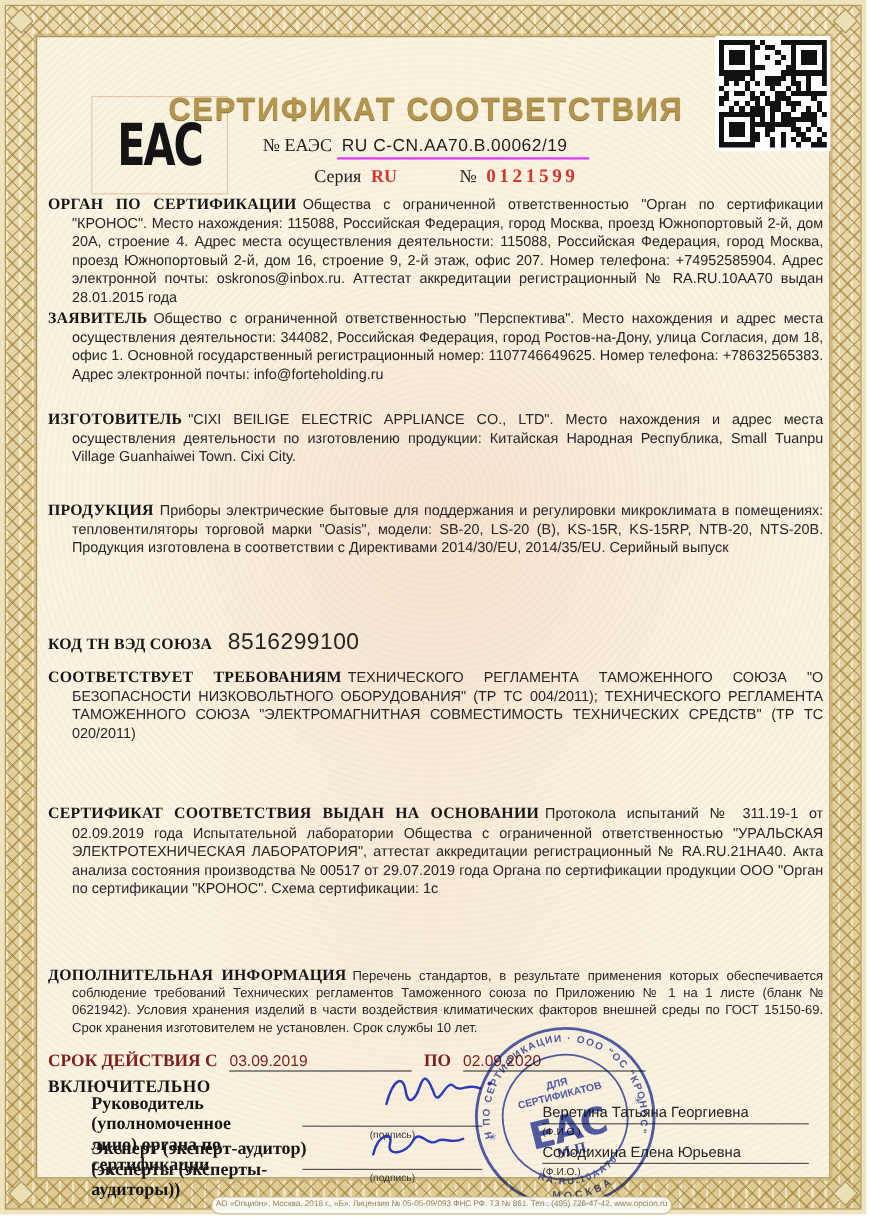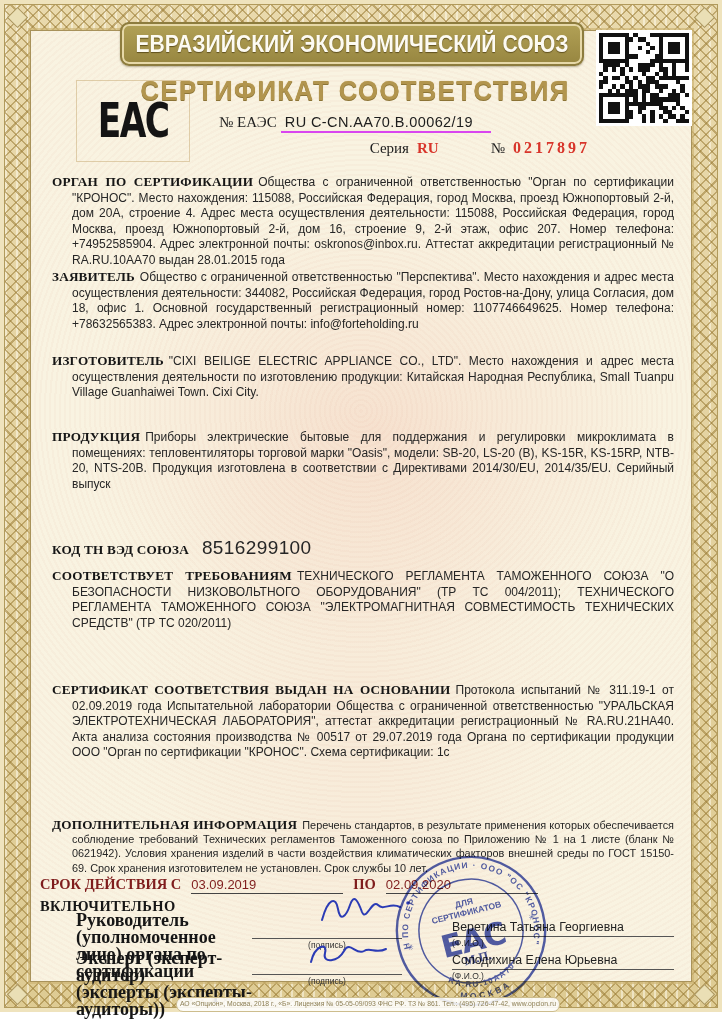--- a/index.html
+++ b/index.html
@@ -35,45 +35,45 @@
     border:1px solid rgba(190,160,100,.45);display:flex;align-items:center;justify-content:center;}
   .eac{font-family:"DejaVu Sans",sans-serif;font-weight:900;font-size:42px;line-height:1;
     color:#141414;transform:scaleX(.82) scaleY(1.15);letter-spacing:-2px;}
   .title{position:absolute;left:120px;top:76px;width:470px;text-align:center;
     font-weight:800;font-size:27px;letter-spacing:1.5px;color:#b2954e;transform:scaleX(.95);
     text-shadow:0 1px 0 #8c7436, 0 0 1px #cfb378;white-space:nowrap;}
   .cert-no{position:absolute;left:120px;top:113px;width:470px;text-align:center;font-size:15px;color:#1d1d1d;}
   .serif{font-family:"Liberation Serif",serif;}
   .serif-b{font-family:"Liberation Serif",serif;font-weight:700;}
   .no-val{font-size:14.5px;border-bottom:2px solid #d946ef;padding:0 18px 1px 4px;letter-spacing:.4px;}
-  .series{position:absolute;left:120px;top:139px;width:470px;display:flex;justify-content:flex-end;
+  .series{position:absolute;left:137px;top:139px;width:470px;display:flex;justify-content:center;
     align-items:baseline;font-size:15px;color:#1d1d1d;}
   .series .gap{width:52px;}
   .red{color:#d8352b;}
   .blank-no{font-family:"Liberation Serif",serif;font-weight:700;font-size:16px;letter-spacing:3px;margin-left:8px;}
   .series .serif-b{margin-left:8px;}
   
-  .sec{position:absolute;left:40px;right:36px;margin:12px;text-align:justify;
+  .sec{position:absolute;left:40px;right:36px;margin:0;text-align:justify;
     font-size:12px;line-height:15.6px;color:#262626;padding-left:20px;text-indent:-20px;}
   .sec b{font-family:"Liberation Serif",serif;font-weight:700;font-size:13.2px;letter-spacing:.2px;
     color:#161616;padding-right:5px;}
   .sec.kod{text-align:left;}
   .sec.kod .val{font-size:19px;padding-left:8px;letter-spacing:.4px;}
   .sec.upper span{text-transform:none;}
   .sec.small{font-size:10.9px;line-height:14.2px;}
   
   .validity{position:absolute;left:40px;top:876px;font-family:"Liberation Serif",serif;
     font-weight:700;font-size:14.5px;color:#7f1d1d;display:flex;align-items:baseline;}
   .date-slot{display:inline-block;width:152px;border-bottom:1px solid #444;text-align:left;
     font-family:"Liberation Sans",sans-serif;font-weight:400;font-size:13px;margin:0 10px;padding-bottom:1px;}
   .incl{position:absolute;left:40px;top:898px;font-family:"Liberation Serif",serif;
     font-weight:700;font-size:14.5px;color:#161616;letter-spacing:.4px;}
   
   .sig-role{position:absolute;left:76px;width:210px;font-family:"Liberation Serif",serif;
-    font-weight:700;font-size:18px;line-height:17px;color:#161616;}
+    font-weight:700;font-size:15px;line-height:17px;color:#161616;}
   .sig-line{position:absolute;left:252px;width:150px;border-top:1px solid #555;
     text-align:center;font-size:8.5px;color:#333;padding-top:1px;}
   .sig-name{position:absolute;left:452px;width:222px;text-align:left;font-size:12.3px;color:#222;}
   .sig-name .nm{display:block;padding-bottom:2px;border-bottom:1px solid #555;}
   .sig-name .cap{font-size:8.5px;color:#333;padding-top:1px;}
   .autograph{position:absolute;pointer-events:none;}
   
   .stamp{position:absolute;left:392px;top:852px;width:158px;height:158px;opacity:.88;mix-blend-mode:multiply;}
   
   .footer{position:absolute;left:176px;top:997px;width:382px;height:13px;line-height:12px;
@@ -85,23 +85,20 @@
 
 <div class="page">
   <div class="cert">
     <div class="frame"></div>
     <div class="corner" style="left:10px;top:10px;"></div>
     <div class="corner" style="right:10px;top:10px;"></div>
     <div class="corner" style="left:10px;bottom:10px;"></div>
     <div class="corner" style="right:10px;bottom:10px;"></div>
     <div class="inner"></div>
 
-    <div class="banner">
-      <span>ЕВРАЗИЙСКИЙ ЭКОНОМИЧЕСКИЙ СОЮЗ</span>
-    </div>
 
     <div class="qr"><svg viewBox="0 0 21 21" width="100%" height="100%" shape-rendering="crispEdges" xmlns="http://www.w3.org/2000/svg">
           <rect x="8" y="0" width="1" height="1" fill="#111"></rect>
           <rect x="12" y="0" width="1" height="1" fill="#111"></rect>
           <rect x="13" y="0" width="1" height="1" fill="#111"></rect>
           <rect x="7" y="1" width="1" height="1" fill="#111"></rect>
           <rect x="9" y="1" width="1" height="1" fill="#111"></rect>
           <rect x="10" y="1" width="1" height="1" fill="#111"></rect>
           <rect x="11" y="2" width="1" height="1" fill="#111"></rect>
           <rect x="9" y="3" width="1" height="1" fill="#111"></rect>
@@ -257,21 +254,21 @@
     <div class="cert-no">
       <span class="serif">№ ЕАЭС</span>
       <span class="no-val">RU С-CN.АА70.В.00062/19</span>
     </div>
 
     <div class="series">
       <span class="serif">Серия</span>
       <span class="serif-b red">RU</span>
       <span class="gap"></span>
       <span class="serif">№</span>
-      <span class="blank-no red">0217897</span>
+      <span class="blank-no red">0121599</span>
     </div>
 
     <p class="sec" style="top:162px">
       <b>ОРГАН ПО СЕРТИФИКАЦИИ</b><span>Общества с ограниченной ответственностью "Орган по сертификации "КРОНОС". Место нахождения: 115088, Российская Федерация, город Москва, проезд Южнопортовый 2-й, дом 20А, строение 4. Адрес места осуществления деятельности: 115088, Российская Федерация, город Москва, проезд Южнопортовый 2-й, дом 16, строение 9, 2-й этаж, офис 207. Номер телефона: +74952585904. Адрес электронной почты: oskronos@inbox.ru. Аттестат аккредитации регистрационный № RA.RU.10АА70 выдан 28.01.2015 года</span>
     </p>
 
     <p class="sec" style="top:257px">
       <b>ЗАЯВИТЕЛЬ</b><span>Общество с ограниченной ответственностью "Перспектива". Место нахождения и адрес места осуществления деятельности: 344082, Российская Федерация, город Ростов-на-Дону, улица Согласия, дом 18, офис 1. Основной государственный регистрационный номер: 1107746649625. Номер телефона: +78632565383. Адрес электронной почты: info@forteholding.ru</span>
     </p>
 

